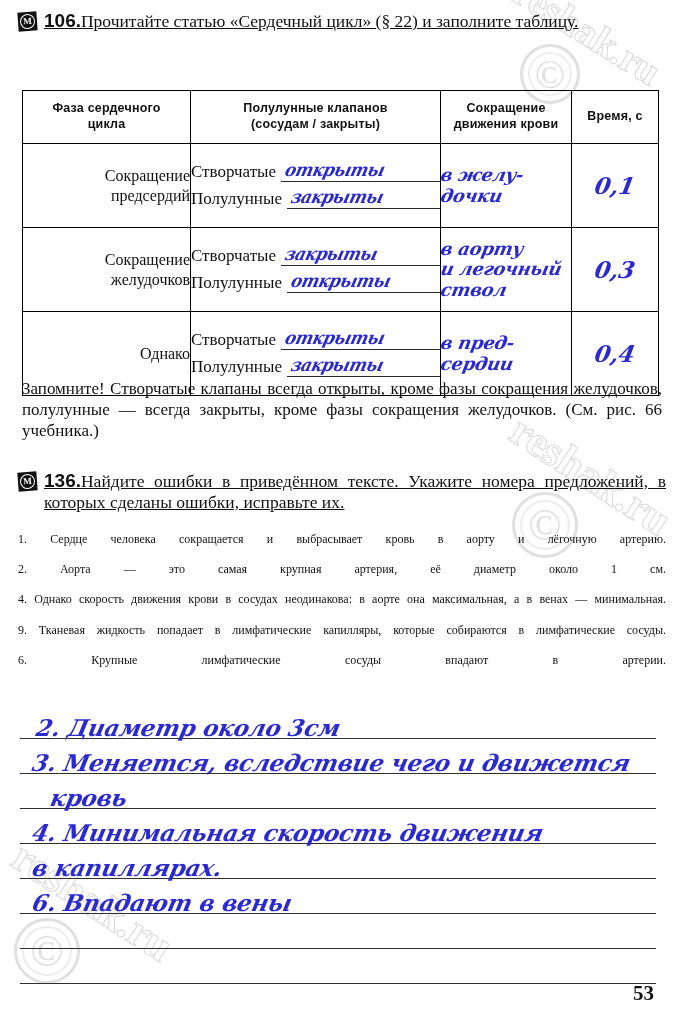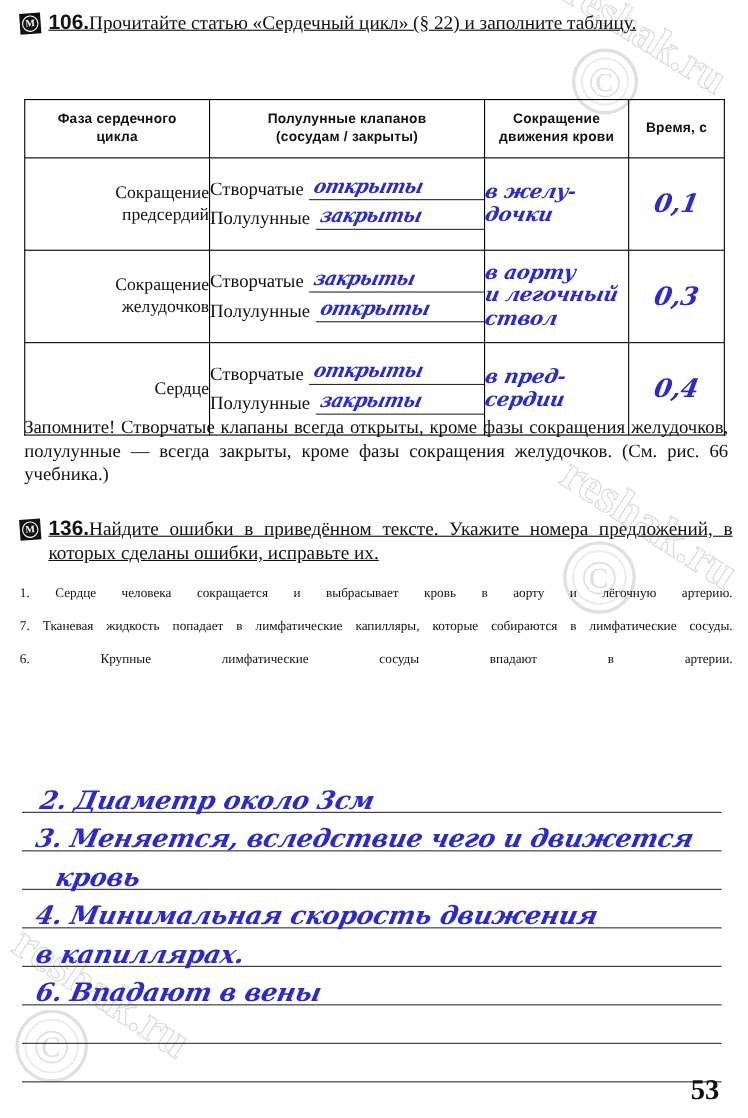--- a/index.html
+++ b/index.html
@@ -248,21 +248,21 @@
     letter-spacing: -0.2px;
   }
 
   
   .pageno {
     position: absolute;
     right: 26px;
     bottom: 10px;
     font-family: "Liberation Serif", serif;
     font-weight: bold;
-    font-size: 26px;
+    font-size: 21px;
   }
 </style>
 </head>
 <body>
 
 <div class="page">
 
   <div class="wm wm1">reshak.ru</div>
   <div class="wm-c wm1c">©</div>
   <div class="wm wm2">reshak.ru</div>
@@ -360,21 +360,21 @@
             <div class="hw">и легочный</div>
             <div class="hw">ствол</div>
           </td>
           <td class="cell-time">
             <span class="hw">0,3</span>
           </td>
         </tr>
 
         <tr style="height:84px">
           <td class="cell-phase">
-            <div>Сердце</div>
+            <div>Однако</div>
           </td>
           <td class="cell-valves">
             <div class="valve-row">
               <span class="valve-label">Створчатые</span>
               <span class="valve-blank">
                 <span class="hw">открыты</span>
               </span>
             </div>
             <div class="valve-row">
               <span class="valve-label">Полулунные</span>
@@ -401,21 +401,23 @@
     <div class="m-badge">
       <span class="ring">M</span>
     </div>
     <div class="ex-body ex-text">
       <span class="ex-num">136.</span><span>Найдите ошибки в приведённом тексте. Укажите номера предложений, в которых сделаны ошибки, исправьте их.</span>
     </div>
   </div>
 
   <div class="stmts">
     <p class="stmt">1. Сердце человека сокращается и выбрасывает кровь в аорту и лёгочную артерию.</p>
-    <p class="stmt">7. Тканевая жидкость попадает в лимфатические капилляры, которые собираются в лимфатические сосуды.</p>
+    <p class="stmt">2. Аорта — это самая крупная артерия, её диаметр около 1 см.</p>
+    <p class="stmt">4. Однако скорость движения крови в сосудах неодинакова: в аорте она максимальная, а в венах — минимальная.</p>
+    <p class="stmt">9. Тканевая жидкость попадает в лимфатические капилляры, которые собираются в лимфатические сосуды.</p>
     <p class="stmt">6. Крупные лимфатические сосуды впадают в артерии.</p>
   </div>
 
   <div class="rules">
     <div class="rule-line" style="top:26px"></div>
     <div class="rule-line" style="top:61px"></div>
     <div class="rule-line" style="top:96px"></div>
     <div class="rule-line" style="top:131px"></div>
     <div class="rule-line" style="top:166px"></div>
     <div class="rule-line" style="top:201px"></div>

